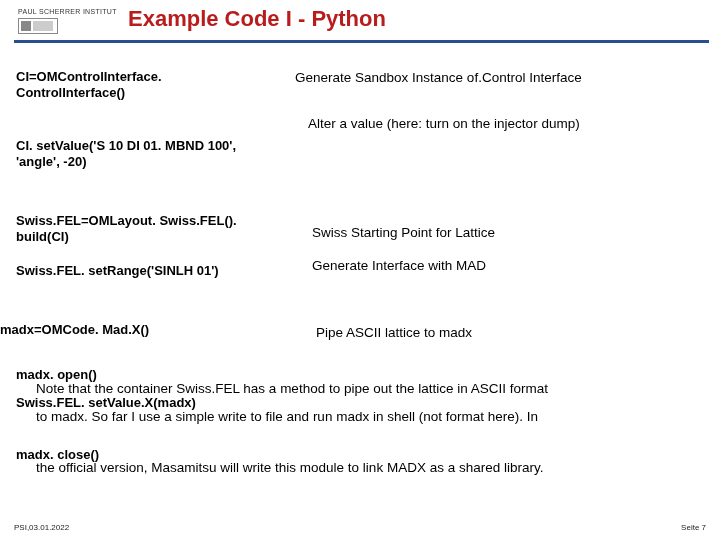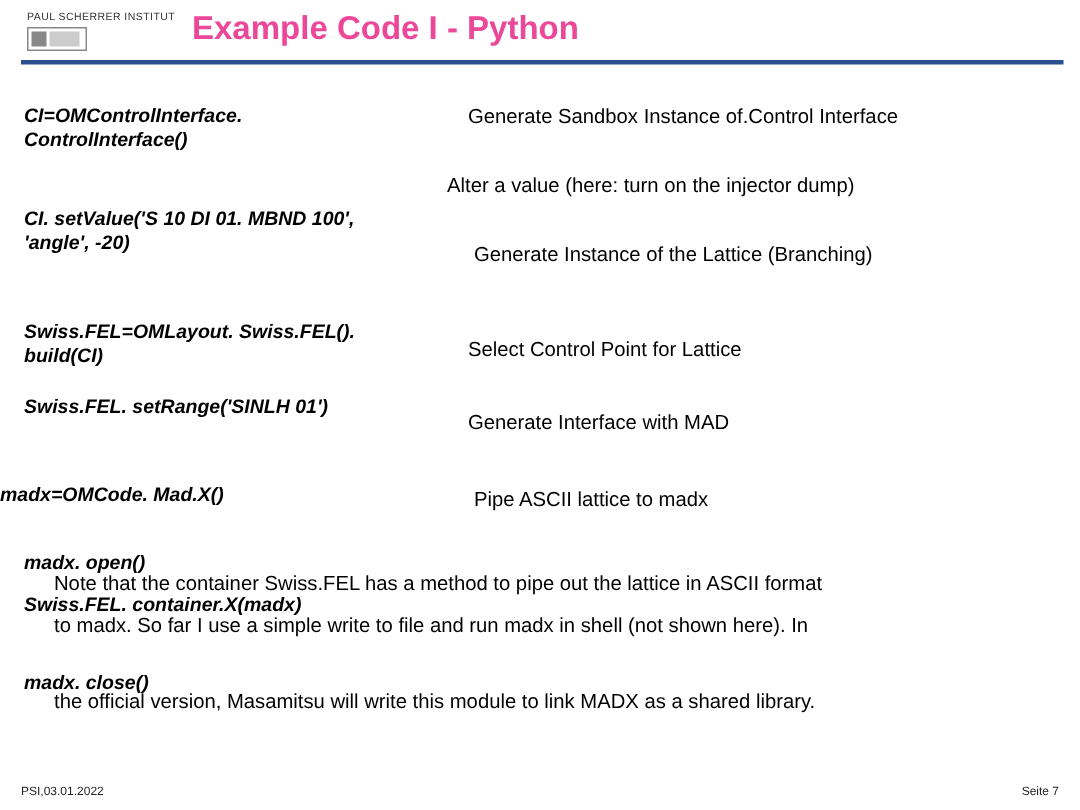--- a/index.html
+++ b/index.html
@@ -1,23 +1,23 @@
 <!DOCTYPE html>
 <html><head>
 <meta charset="utf-8">
 <style>
   html,body{margin:0;padding:0;font-family:Arial,Helvetica,sans-serif;background:#fff;color:#000;width:720px;height:540px;overflow:hidden}
   .slide{position:relative;width:720px;height:540px;box-sizing:border-box}
   .logo{position:absolute;top:8px;left:18px;font-size:7px;line-height:1.1;color:#333;letter-spacing:0.3px}
   .logo-sq{display:inline-block;width:38px;height:14px;border:1px solid #888;margin-top:2px;position:relative}
   .logo-sq::before{content:"";position:absolute;left:2px;top:2px;width:10px;height:10px;background:#888}
   .logo-sq::after{content:"";position:absolute;left:14px;top:2px;width:20px;height:10px;background:#ccc}
-  .title{position:absolute;top:6px;left:128px;font-size:22px;font-weight:bold;color:#ec4899}
+  .title{position:absolute;top:6px;left:128px;font-size:22px;font-weight:bold;color:#b91c1c}
   .hr{position:absolute;top:40px;left:14px;width:695px;height:3px;background:#2a4f8f}
-  .code{font-style:italic;font-weight:bold;font-size:13px;line-height:1.25}
+  .code{font-weight:bold;font-size:13px;line-height:1.25}
   .note{font-size:13.5px;line-height:1.15}
   .footer-l{position:absolute;bottom:8px;left:14px;font-size:8px;color:#222}
   .footer-r{position:absolute;bottom:8px;right:14px;font-size:8px;color:#222}
   .abs{position:absolute}
 </style>
 </head>
 <body>
 
 <div class="slide">
 
@@ -28,29 +28,28 @@
 
   <div class="title">Example Code I - Python</div>
   <div class="hr"></div>
 
   <div class="abs code" style="top:69px;left:16px;width:245px">CI=OMControlInterface. ControlInterface()</div>
   <div class="abs code" style="top:138px;left:16px;width:245px">CI. setValue('S 10 DI 01. MBND 100', 'angle', -20)</div>
   <div class="abs code" style="top:213px;left:16px;width:245px">Swiss.FEL=OMLayout. Swiss.FEL(). build(CI)</div>
   <div class="abs code" style="top:263px;left:16px;width:245px">Swiss.FEL. setRange('SINLH 01')</div>
   <div class="abs code" style="top:322px;left:0;width:245px">madx=OMCode. Mad.X()</div>
 
-  <div class="abs note" style="top:70px;left:312px;width:400px">Generate Sandbox Instance of.Control Interface</div>
-  <div class="abs note" style="top:116px;left:298px;width:400px">Alter a value (here: turn on the injector dump)</div>
-  <div class="abs note" style="top:162px;left:316px;width:400px">Generate Instance of the Lattice (Branching)</div>
-  <div class="abs note" style="top:225px;left:312px;width:400px">Select Control Point for Lattice</div>
-  <div class="abs note" style="top:274px;left:312px;width:400px">Generate Interface with MAD</div>
+  <div class="abs note" style="top:70px;left:295px;width:400px">Generate Sandbox Instance of.Control Interface</div>
+  <div class="abs note" style="top:116px;left:308px;width:400px">Alter a value (here: turn on the injector dump)</div>
+  <div class="abs note" style="top:225px;left:312px;width:400px">Swiss Starting Point for Lattice</div>
+  <div class="abs note" style="top:258px;left:312px;width:400px">Generate Interface with MAD</div>
   <div class="abs code" style="top:367px;left:16px;width:300px">madx. open()</div>
 
   <div class="abs note" style="top:325px;left:316px;width:400px">Pipe ASCII lattice to madx</div>
   <div class="abs note" style="top:381px;left:36px;width:660px">Note that the container Swiss.FEL has a method to pipe out the lattice in ASCII format</div>
-  <div class="abs code" style="top:395px;left:16px;width:300px">Swiss.FEL. container.X(madx)</div>
-  <div class="abs note" style="top:409px;left:36px;width:660px">to madx. So far I use a simple write to file and run madx in shell (not shown here). In</div>
+  <div class="abs code" style="top:395px;left:16px;width:300px">Swiss.FEL. setValue.X(madx)</div>
+  <div class="abs note" style="top:409px;left:36px;width:660px">to madx. So far I use a simple write to file and run madx in shell (not format here). In</div>
   <div class="abs code" style="top:447px;left:16px;width:300px">madx. close()</div>
   <div class="abs note" style="top:460px;left:36px;width:660px">the official version, Masamitsu will write this module to link MADX as a shared library.</div>
 
   <div class="footer-l">PSI,03.01.2022</div>
   <div class="footer-r">Seite 7</div>
 </div>
 
 </body></html>

